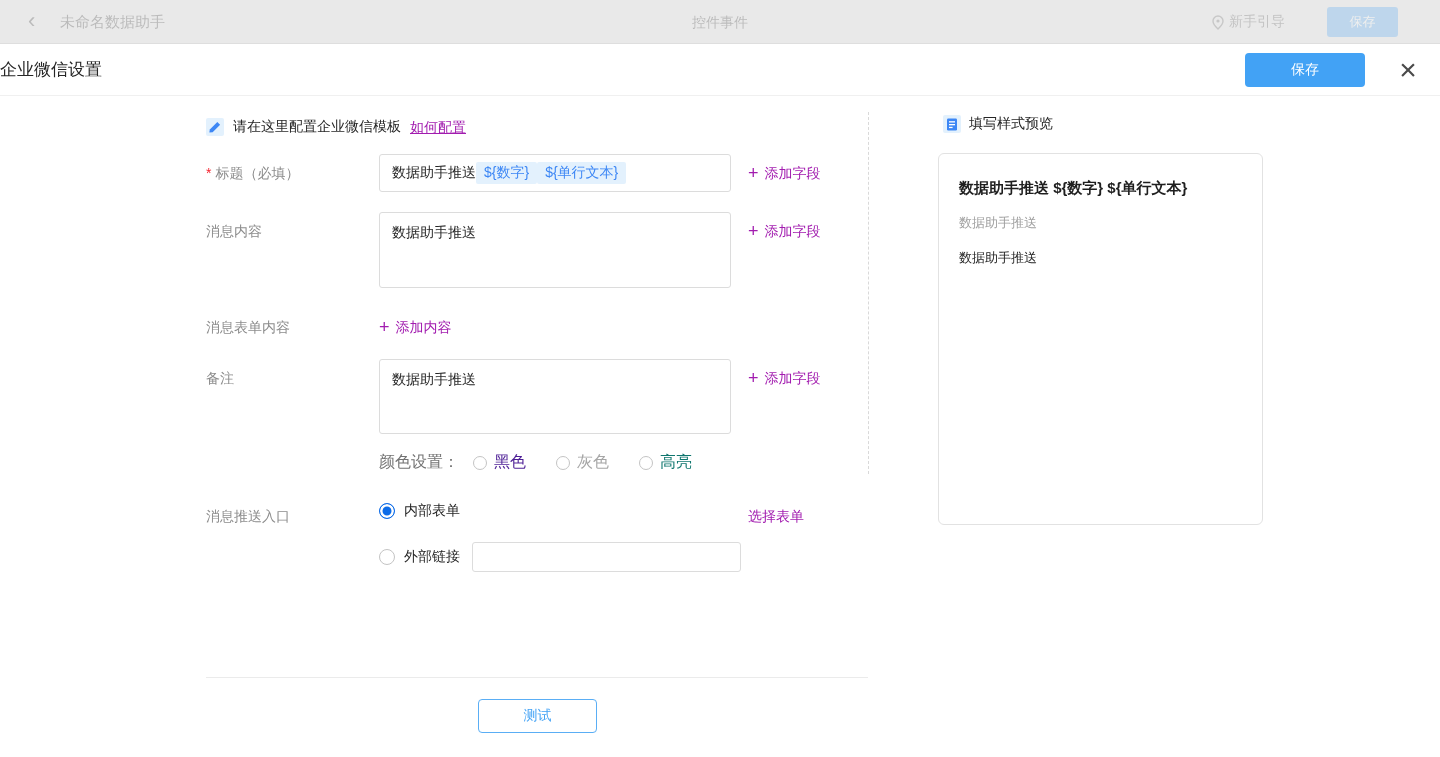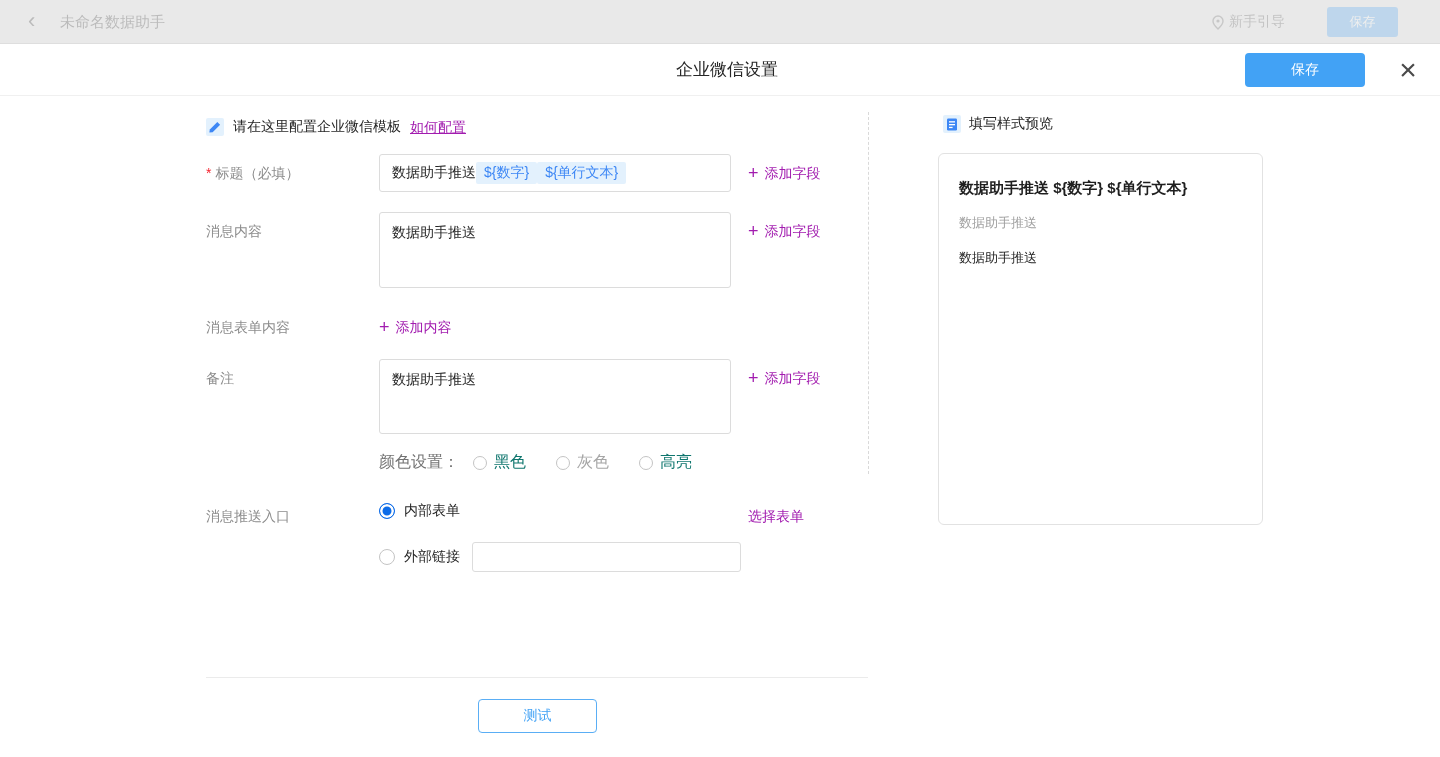--- a/index.html
+++ b/index.html
@@ -13,21 +13,21 @@
   .back-ic { position:absolute; left:28px; top:8px; font-size:22px; color:#333; }
   .app-title { position:absolute; left:60px; top:13px; font-size:15px; color:#333; }
   .center-tab { position:absolute; left:0; right:0; top:14px; text-align:center; font-size:14px; color:#333; }
   .guide { position:absolute; left:1212px; top:13px; display:flex; align-items:center; gap:5px; font-size:14px; color:#555; }
   .bar-save { position:absolute; left:1327px; top:7px; width:71px; height:30px;
     background:#42a2f5; border-radius:3px; color:#fff; font-size:13px; text-align:center; line-height:30px; }
 
   
   .modal { position:absolute; top:44px; left:0; width:1440px; height:713px; background:#fff; }
   .m-header { position:absolute; top:0; left:0; width:100%; height:52px; border-bottom:1px solid #f0f0f0; }
-  .m-title { text-align:center; line-height:52px; font-size:17px; font-weight:500; color:#262626;padding-left:14px; }
+  .m-title { text-align:left; line-height:52px; font-size:17px; font-weight:500; color:#262626; }
   .save-btn { position:absolute; left:1245px; top:9px; width:120px; height:34px; background:#42a2f5;
     border:none; border-radius:4px; color:#fff; font-size:14px; cursor:pointer; }
   .close-btn { position:absolute; left:1392px; top:6px; width:32px; height:40px; font-size:30px;
     font-weight:300; color:#4a4a4a; text-align:center; line-height:40px; cursor:pointer; }
 
   .lbl { position:absolute; font-size:14px; color:#8c8c8c; line-height:20px; }
   .req { color:#f5222d; margin-right:4px; }
   .link { color:#a21caf; font-size:14px; line-height:20px; cursor:pointer; white-space:nowrap; }
   .link .plus { font-size:18px; font-weight:400; margin-right:6px; vertical-align:-1px; }
   .underline { text-decoration:underline; }
@@ -43,21 +43,21 @@
   .tip-text { font-size:14px; color:#262626; }
   .ic-sq { width:18px; height:18px; background:#e3f1fd; border-radius:2px; display:flex; align-items:center; justify-content:center; }
 
   .radio { width:14px; height:14px; border-radius:50%; border:1px solid #c4c4c4; background:#fff; flex:0 0 auto; }
   .radio.big { width:16px; height:16px; }
   .radio.on { border:1px solid #0d6ce8; background:#0d6ce8; box-shadow:inset 0 0 0 2.5px #fff; }
 
   .color-row { position:absolute; left:379px; top:408px; display:flex; align-items:center; font-size:16px; }
   .color-cap { color:#737373; margin-right:14px; }
   .opt { display:flex; align-items:center; gap:7px; margin-right:30px; cursor:pointer; }
-  .opt-black { color:#0f766e; } .opt-gray { color:#a6a6a6; } .opt-orange { color:#0f766e;text-align:center; }
+  .opt-black { color:#4c1d95; } .opt-gray { color:#a6a6a6; } .opt-orange { color:#0f766e;text-align:center; }
 
   .entry-row { position:absolute; left:379px; display:flex; align-items:center; gap:9px; font-size:14px; color:#262626;justify-content:center; }
   .entry-input { width:269px; height:30px; border:1px solid #dcdcdc; border-radius:3px; background:#fff;
     display:flex; align-items:center; gap:7px; padding:0 10px; font-size:13px; color:#262626; }
 
   .divider { position:absolute; left:206px; top:633px; width:662px; height:1px; background:#ebebeb; }
   .test-btn { position:absolute; left:478px; top:655px; width:119px; height:34px; background:#fff;
     border:1px solid #5aaef5; border-radius:4px; color:#42a2f5; font-size:14px; cursor:pointer; }
 
   .vsep { position:absolute; left:868px; top:68px; height:362px; width:0; border-left:1px dashed #d9d9d9; }
@@ -70,20 +70,21 @@
   .pv-sub { margin-top:16px; font-size:13px; color:#a0a0a0; }
   .pv-body { margin-top:17px; font-size:13px; color:#262626; }
 </style>
 </head>
 <body>
 
 <div class="topbar">
   <div class="topbar-content">
     <span class="back-ic">‹</span>
     <span class="app-title">未命名数据助手</span>
+    <span class="center-tab">控件事件</span>
     <span class="guide">
       <svg width="12" height="15" viewBox="0 0 12 15">
         <path d="M6 1a5 5 0 0 1 5 5c0 3.4-5 8-5 8S1 9.4 1 6a5 5 0 0 1 5-5z" fill="none" stroke="#666" stroke-width="1.4"></path>
         <circle cx="6" cy="6" r="1.6" fill="#666"></circle>
       </svg>
       <span>新手引导</span>
     </span>
     <span class="bar-save">保存</span>
   </div>
 </div>

